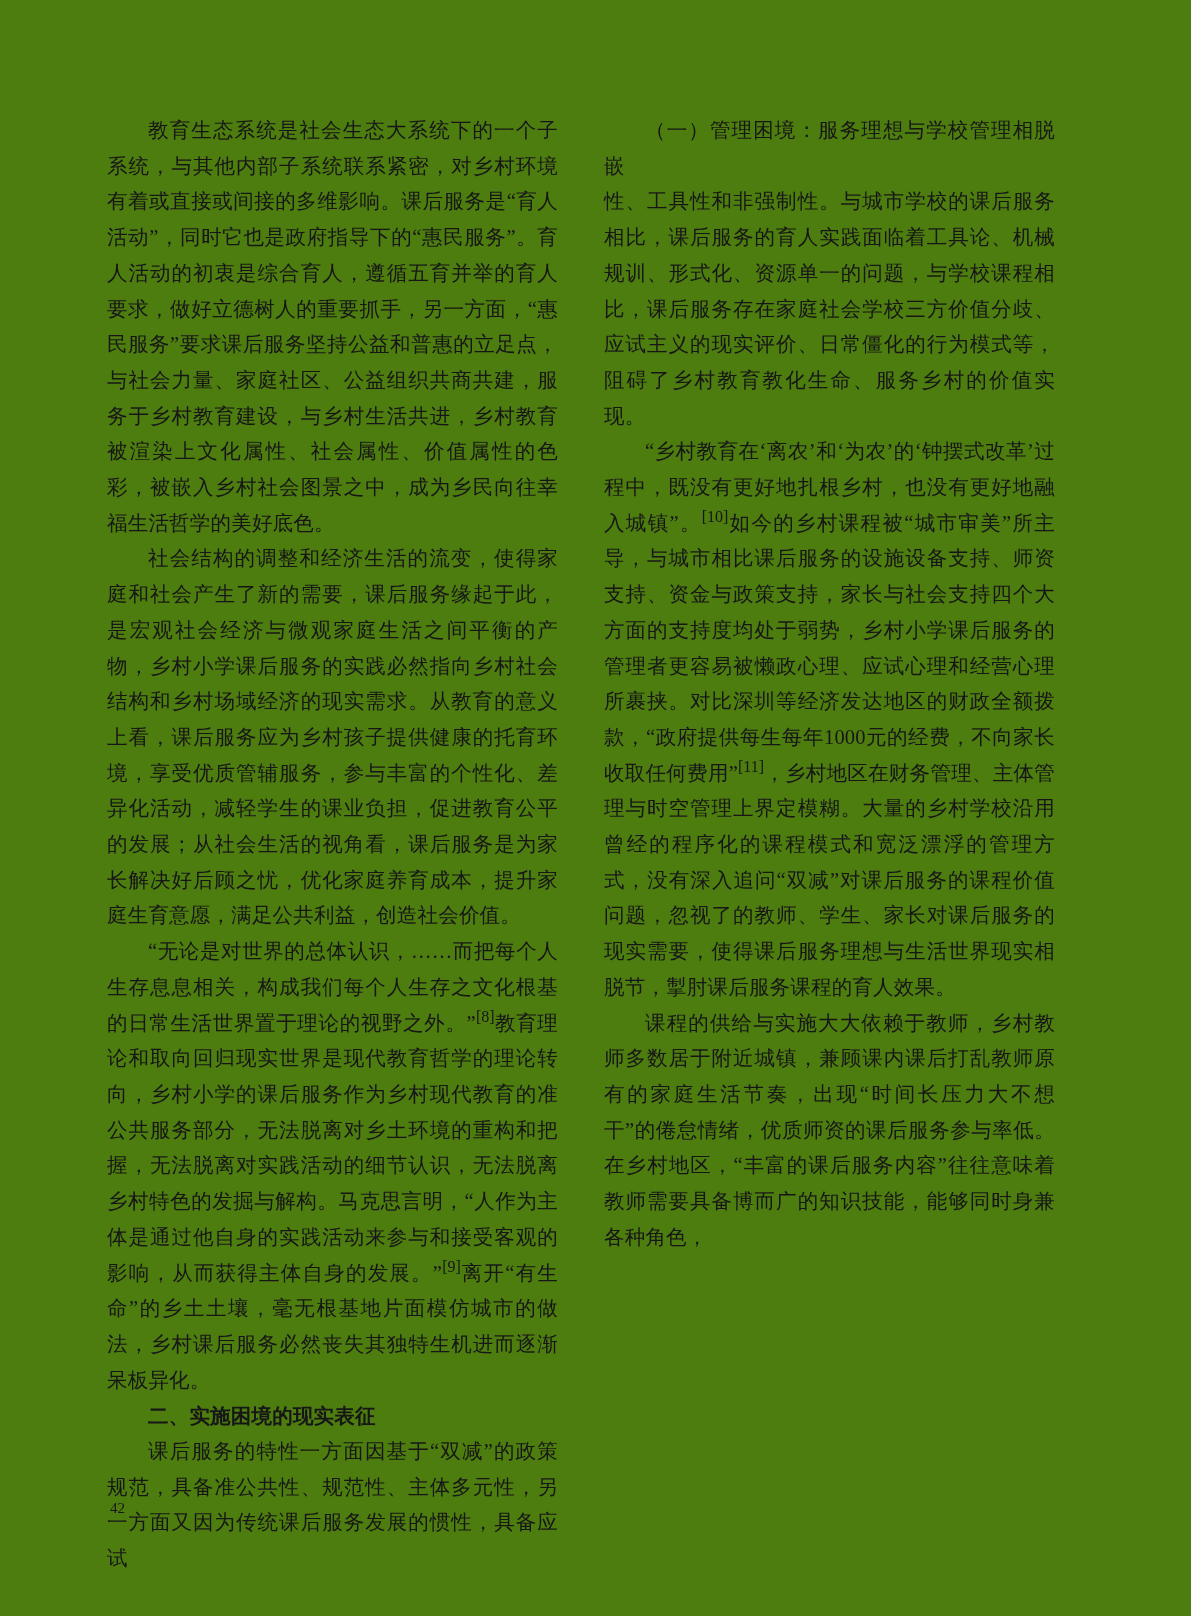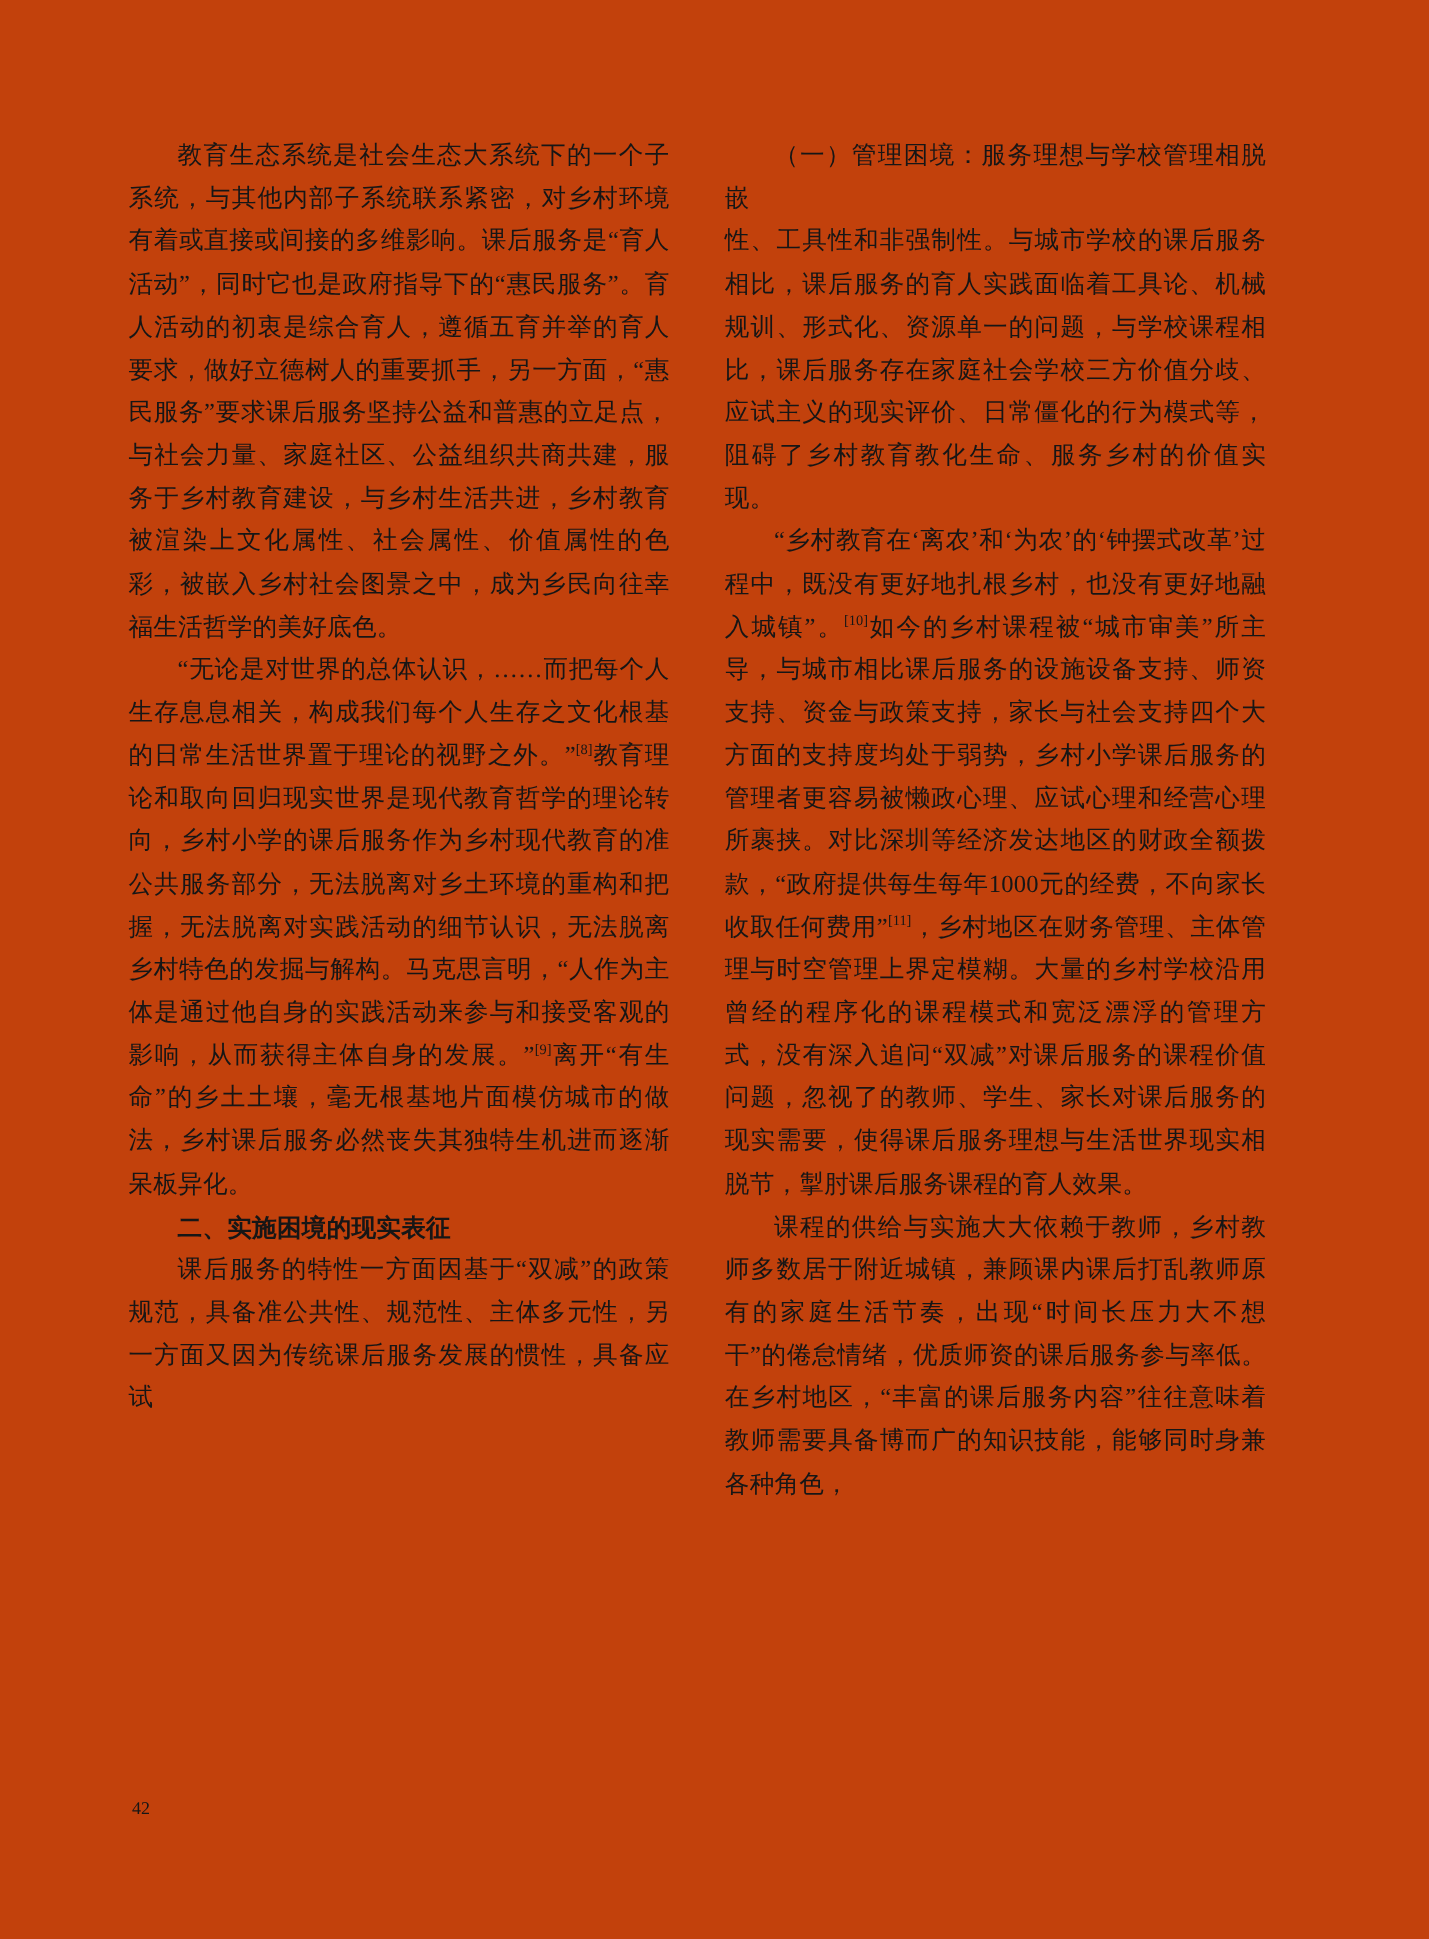--- a/index.html
+++ b/index.html
@@ -10,21 +10,21 @@
   body {
     width: 1191px;
     height: 1616px;
     position: relative;
     font-family: "Liberation Serif", "DejaVu Serif", serif;
     color: #161616;
   }
   .page {
     position: absolute;
     inset: 0;
-    background: #c2410c;
+    background: #4d7c0f;
   }
   .columns {
     position: absolute;
     left: 107px;
     top: 113px;
     display: flex;
     gap: 46px;
   }
   .col {
     width: 451px;
@@ -38,41 +38,42 @@
     letter-spacing: 0.2px;
   }
   p.para.no-indent {
     text-indent: 0;
   }
   p.para.heading {
     font-weight: bold;
     font-family: "Liberation Sans", "DejaVu Sans", sans-serif;
   }
   sup.ref {
-    font-size: 12px;
+    font-size: 16px;
     line-height: 0;
     vertical-align: super;
     letter-spacing: 0;
   }
   .page-number {
     position: absolute;
     left: 110px;
     top: 1494px;
     font-size: 15px;
     line-height: 28px;
     color: #161616;
   }
 </style>
 </head>
 <body>
 
 <div class="page">
   <div class="columns">
     <div class="col" id="col-left">
         <p class="para">教育生态系统是社会生态大系统下的一个子系统，与其他内部子系统联系紧密，对乡村环境有着或直接或间接的多维影响。课后服务是“育人活动”，同时它也是政府指导下的“惠民服务”。育人活动的初衷是综合育人，遵循五育并举的育人要求，做好立德树人的重要抓手，另一方面，“惠民服务”要求课后服务坚持公益和普惠的立足点，与社会力量、家庭社区、公益组织共商共建，服务于乡村教育建设，与乡村生活共进，乡村教育被渲染上文化属性、社会属性、价值属性的色彩，被嵌入乡村社会图景之中，成为乡民向往幸福生活哲学的美好底色。</p>
+        <p class="para">社会结构的调整和经济生活的流变，使得家庭和社会产生了新的需要，课后服务缘起于此，是宏观社会经济与微观家庭生活之间平衡的产物，乡村小学课后服务的实践必然指向乡村社会结构和乡村场域经济的现实需求。从教育的意义上看，课后服务应为乡村孩子提供健康的托育环境，享受优质管辅服务，参与丰富的个性化、差异化活动，减轻学生的课业负担，促进教育公平的发展；从社会生活的视角看，课后服务是为家长解决好后顾之忧，优化家庭养育成本，提升家庭生育意愿，满足公共利益，创造社会价值。</p>
         <p class="para">“无论是对世界的总体认识，……而把每个人生存息息相关，构成我们每个人生存之文化根基的日常生活世界置于理论的视野之外。”<sup class="ref">[8]</sup>教育理论和取向回归现实世界是现代教育哲学的理论转向，乡村小学的课后服务作为乡村现代教育的准公共服务部分，无法脱离对乡土环境的重构和把握，无法脱离对实践活动的细节认识，无法脱离乡村特色的发掘与解构。马克思言明，“人作为主体是通过他自身的实践活动来参与和接受客观的影响，从而获得主体自身的发展。”<sup class="ref">[9]</sup>离开“有生命”的乡土土壤，毫无根基地片面模仿城市的做法，乡村课后服务必然丧失其独特生机进而逐渐呆板异化。</p>
         <p class="para heading">二、实施困境的现实表征</p>
         <p class="para">课后服务的特性一方面因基于“双减”的政策规范，具备准公共性、规范性、主体多元性，另一方面又因为传统课后服务发展的惯性，具备应试</p>
       </div>
     <div class="col" id="col-right">
         <p class="para">（一）管理困境：服务理想与学校管理相脱嵌</p>
         <p class="para no-indent">性、工具性和非强制性。与城市学校的课后服务相比，课后服务的育人实践面临着工具论、机械规训、形式化、资源单一的问题，与学校课程相比，课后服务存在家庭社会学校三方价值分歧、应试主义的现实评价、日常僵化的行为模式等，阻碍了乡村教育教化生命、服务乡村的价值实现。</p>
         <p class="para">“乡村教育在‘离农’和‘为农’的‘钟摆式改革’过程中，既没有更好地扎根乡村，也没有更好地融入城镇”。<sup class="ref">[10]</sup>如今的乡村课程被“城市审美”所主导，与城市相比课后服务的设施设备支持、师资支持、资金与政策支持，家长与社会支持四个大方面的支持度均处于弱势，乡村小学课后服务的管理者更容易被懒政心理、应试心理和经营心理所裹挟。对比深圳等经济发达地区的财政全额拨款，“政府提供每生每年1000元的经费，不向家长收取任何费用”<sup class="ref">[11]</sup>，乡村地区在财务管理、主体管理与时空管理上界定模糊。大量的乡村学校沿用曾经的程序化的课程模式和宽泛漂浮的管理方式，没有深入追问“双减”对课后服务的课程价值问题，忽视了的教师、学生、家长对课后服务的现实需要，使得课后服务理想与生活世界现实相脱节，掣肘课后服务课程的育人效果。</p>
         <p class="para">课程的供给与实施大大依赖于教师，乡村教师多数居于附近城镇，兼顾课内课后打乱教师原有的家庭生活节奏，出现“时间长压力大不想干”的倦怠情绪，优质师资的课后服务参与率低。在乡村地区，“丰富的课后服务内容”往往意味着教师需要具备博而广的知识技能，能够同时身兼各种角色，</p>
       </div>

